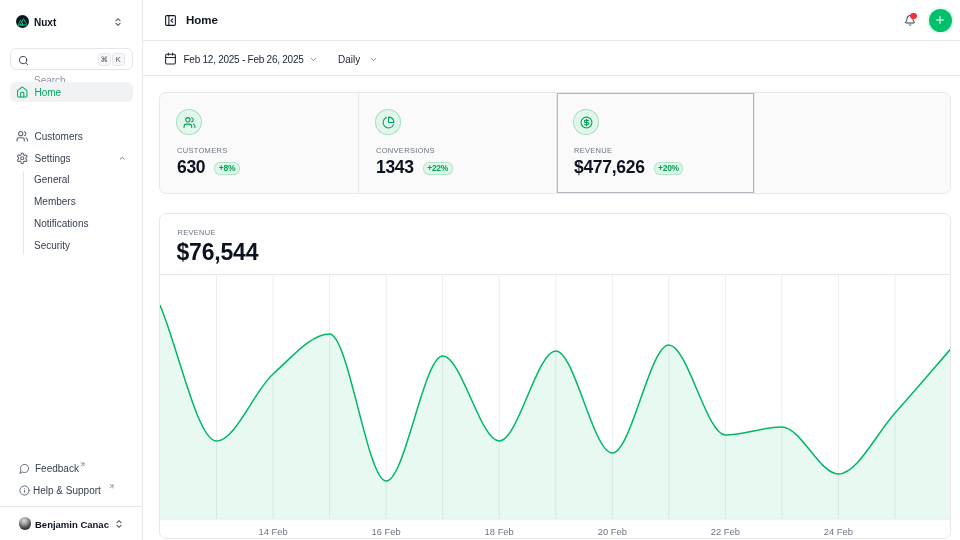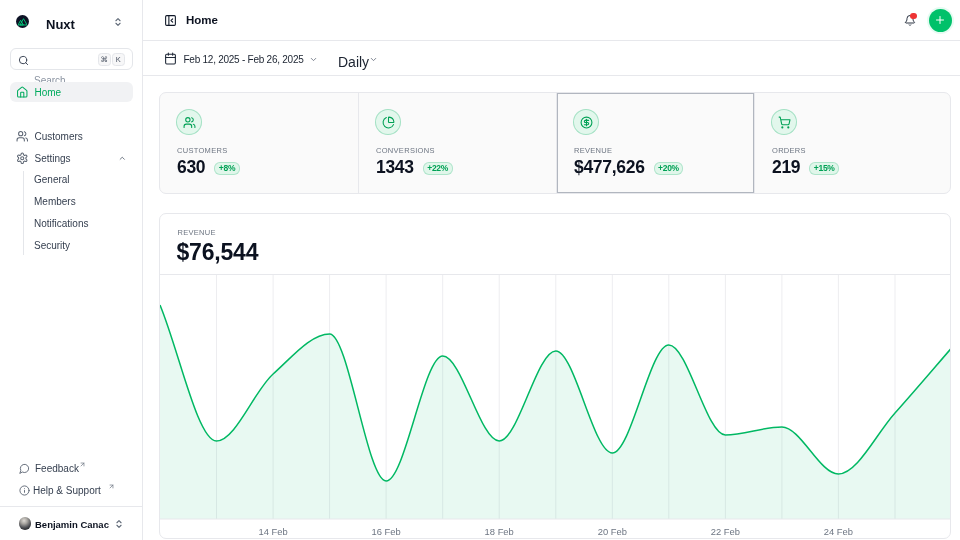--- a/index.html
+++ b/index.html
@@ -31,21 +31,21 @@
 <body>
 
 <div id="sidebar">
 
   <div class="abs" style="left:16px; top:15px; width:13px; height:13px; border-radius:50%; background:#0d1225; display:flex; align-items:center; justify-content:center;">
     <svg width="9.5" height="8" viewBox="0 0 24 20" fill="none" stroke="#00DC82" stroke-width="2.1" stroke-linejoin="round" stroke-linecap="round">
         <path d="M14.5 2.5 23 17.5H6z"></path>
         <path d="M7.2 6.5 13.5 17.5H1z"></path>
       </svg>
   </div>
-  <div class="abs" style="left:46px; top:16.5px; font-size:13px; font-weight:700; color:#0c1220;">Nuxt</div>
+  <div class="abs" style="left:34px; top:16.5px; font-size:10px; font-weight:700; color:#0c1220;">Nuxt</div>
   <svg class="abs" style="left:112.5px; top:16.5px;" width="10" height="10" viewBox="0 0 24 24" fill="none" stroke="#5f6977" stroke-width="2.6" stroke-linecap="round" stroke-linejoin="round">
       <path d="m7 15 5 5 5-5M7 9l5-5 5 5"></path>
     </svg>
 
   <div class="abs" style="left:10px; top:48px; width:123px; height:22px; border:1px solid #e4e6ea; border-radius:6px; background:#fff;">
     <svg class="abs" style="left:7px; top:5.5px;" width="11" height="11" viewBox="0 0 24 24" fill="none" stroke="#384252" stroke-width="2.1" stroke-linecap="round">
         <circle cx="11" cy="11" r="8"></circle>
         <path d="m21 21-4.3-4.3"></path>
       </svg>
     <div class="abs" style="left:23px; top:6px; font-size:10px; color:#8a93a1;margin-top:20px;">Search...</div>
@@ -138,21 +138,21 @@
   <svg class="abs" style="left:21px; top:10.5px;" width="13" height="13" viewBox="0 0 24 24" fill="none" stroke="#202938" stroke-width="2" stroke-linecap="round" stroke-linejoin="round">
       <path d="M8 2v4"></path>
       <path d="M16 2v4"></path>
       <rect width="18" height="18" x="3" y="4" rx="2"></rect>
       <path d="M3 10h18"></path>
     </svg>
   <div class="abs" style="left:40.5px; top:13px; font-size:10px; letter-spacing:-0.25px; font-weight:500; color:#1b2330;">Feb 12, 2025 - Feb 26, 2025</div>
   <svg class="abs" style="left:166px; top:13.5px;" width="9" height="9" viewBox="0 0 24 24" fill="none" stroke="#6d7482" stroke-width="2.3" stroke-linecap="round" stroke-linejoin="round">
       <path d="m6 9 6 6 6-6"></path>
     </svg>
-  <div class="abs" style="left:195px; top:13px; font-size:14px; font-weight:500; color:#1b2330;">Daily</div>
+  <div class="abs" style="left:195px; top:13px; font-size:10px; font-weight:500; color:#1b2330;">Daily</div>
   <svg class="abs" style="left:226px; top:13.5px;" width="9" height="9" viewBox="0 0 24 24" fill="none" stroke="#6d7482" stroke-width="2.3" stroke-linecap="round" stroke-linejoin="round">
       <path d="m6 9 6 6 6-6"></path>
     </svg>
 </div>
 
 <div id="stats">
   <div class="abs" style="left:198px; top:0; width:1px; height:100px; background:#e7e8ec;"></div>
   <div class="abs" style="left:396px; top:0; width:1px; height:100px; background:#e7e8ec;"></div>
   <div class="abs" style="left:594px; top:0; width:1px; height:100px; background:#e7e8ec;"></div>
 
@@ -181,31 +181,20 @@
   <div class="cell" style="left:397px; width:197px; box-shadow:inset 0 0 0 1px #b1b6bf; background:#fafafa; height:100px;">
     <div class="circ">
         <svg width="13" height="13" viewBox="0 0 24 24" fill="none" stroke="#00a155" stroke-width="2" stroke-linecap="round" stroke-linejoin="round">
           <circle cx="12" cy="12" r="10"></circle>
           <path d="M16 8h-6a2 2 0 1 0 0 4h4a2 2 0 1 1 0 4H8"></path>
           <path d="M12 18V6"></path>
         </svg>
       </div>
     <div class="lab">REVENUE</div>
     <div class="val">$477,626<span class="badge">+20%</span></div>
-  </div>
-  <div class="cell" style="left:595px;">
-    <div class="circ">
-        <svg width="13" height="13" viewBox="0 0 24 24" fill="none" stroke="#00a155" stroke-width="2" stroke-linecap="round" stroke-linejoin="round">
-          <circle cx="8" cy="21" r="1"></circle>
-          <circle cx="19" cy="21" r="1"></circle>
-          <path d="M2.05 2.05h2l2.66 12.42a2 2 0 0 0 2 1.58h9.78a2 2 0 0 0 1.95-1.57l1.65-7.43H5.12"></path>
-        </svg>
-      </div>
-    <div class="lab">ORDERS</div>
-    <div class="val">219<span class="badge">+15%</span></div>
   </div>
 </div>
 
 <div id="chartcard">
   <div class="abs" style="left:17.5px; top:14px; font-size:7.5px; letter-spacing:.3px; color:#6d7582; font-weight:500;">REVENUE</div>
   <div class="abs" style="left:16.5px; top:26.5px; font-size:23px; line-height:23px; letter-spacing:-0.3px; font-weight:700; color:#0c1220; letter-spacing:-.2px;">$76,544</div>
   <div class="abs" style="left:0; top:60px; width:792px; height:1px; background:#e7e8ec;"></div>
   <svg class="abs" style="left:0; top:0;" width="792" height="326" viewBox="159 213 792 326">
     <g stroke="#ededf0" stroke-width="1">
       <line x1="215.5" y1="274" x2="215.5" y2="518"></line>

